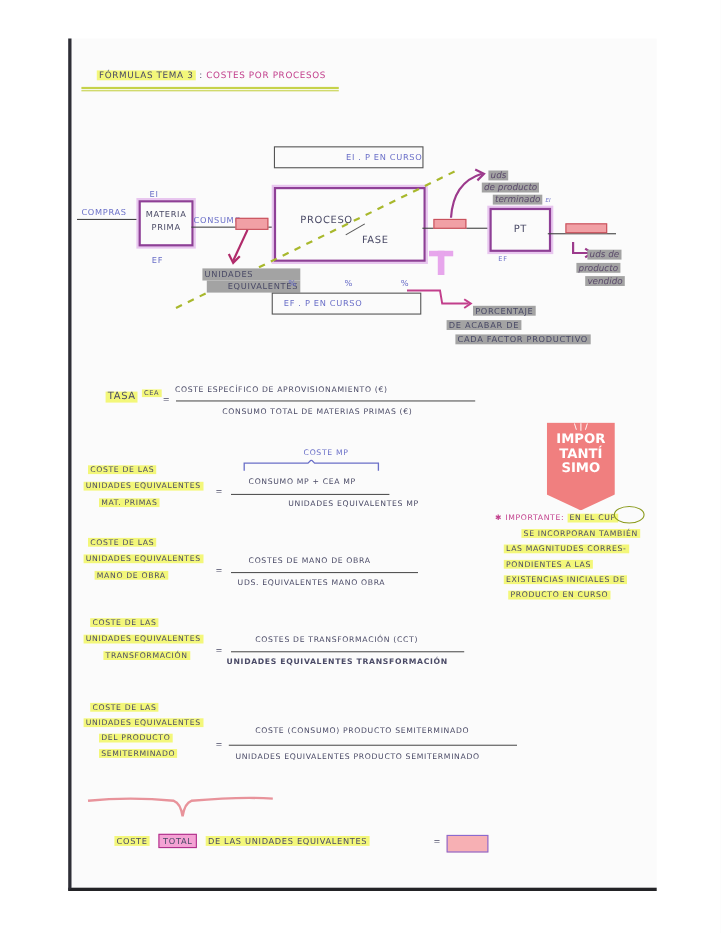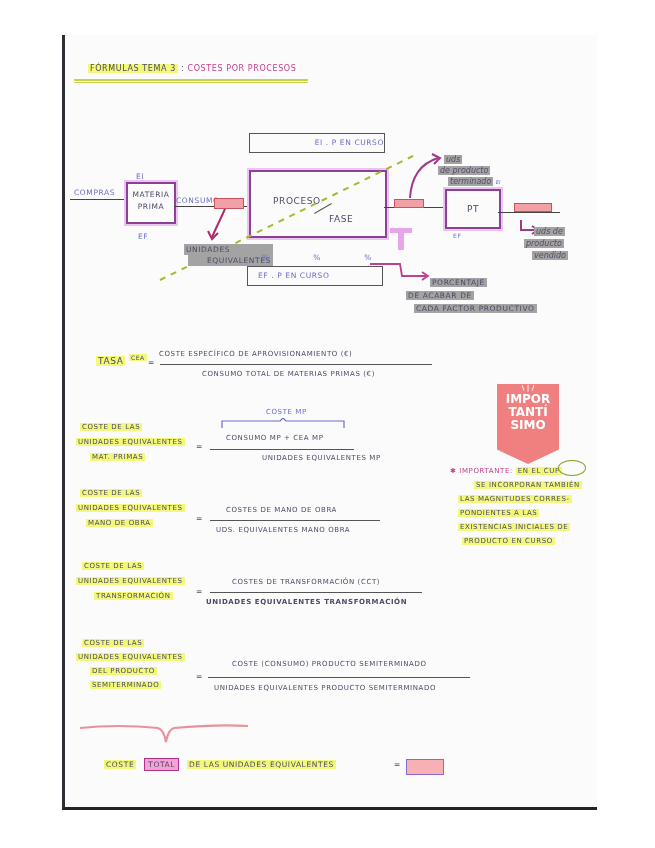--- a/index.html
+++ b/index.html
@@ -144,21 +144,21 @@
   <div>IMPOR</div>
   <div>TANTÍ</div>
   <div>SIMO</div>
 </div>
 
 <div class="abs hw" style="left:76px;top:420px;line-height:15px;font-size:7px;">
   <div style="margin-left:4px;"><span class="hl-y">COSTE DE LAS</span></div>
   <div><span class="hl-y">UNIDADES EQUIVALENTES</span></div>
   <div style="margin-left:14px;"><span class="hl-y">MAT. PRIMAS</span></div>
 </div>
-<div class="abs hw blue" style="left:266px;top:408px;font-size:7px;">COSTE MP</div>
+<div class="abs hw blue" style="left:276px;top:408px;font-size:7px;">COSTE MP</div>
 <svg class="abs" style="left:220px;top:418px;" width="126" height="12">
   <path d="M2 10 L2 3 L60 3 L63 0 L66 3 L124 3 L124 10" stroke="#6a6fc8" stroke-width="1.2" fill="none"></path>
 </svg>
 <div class="abs hw" style="left:196px;top:442px;">=</div>
 <div class="abs hw" style="left:226px;top:434px;font-size:7px;">CONSUMO MP + CEA MP</div>
 <div class="frac-bar" style="left:210px;top:449px;width:144px;"></div>
 <div class="abs hw" style="left:214px;top:454px;font-size:7px;margin-left:48px;">UNIDADES EQUIVALENTES MP</div>
 
 <div class="abs hw" style="left:450px;top:464px;font-size:7px;line-height:14px;">
   <div>

